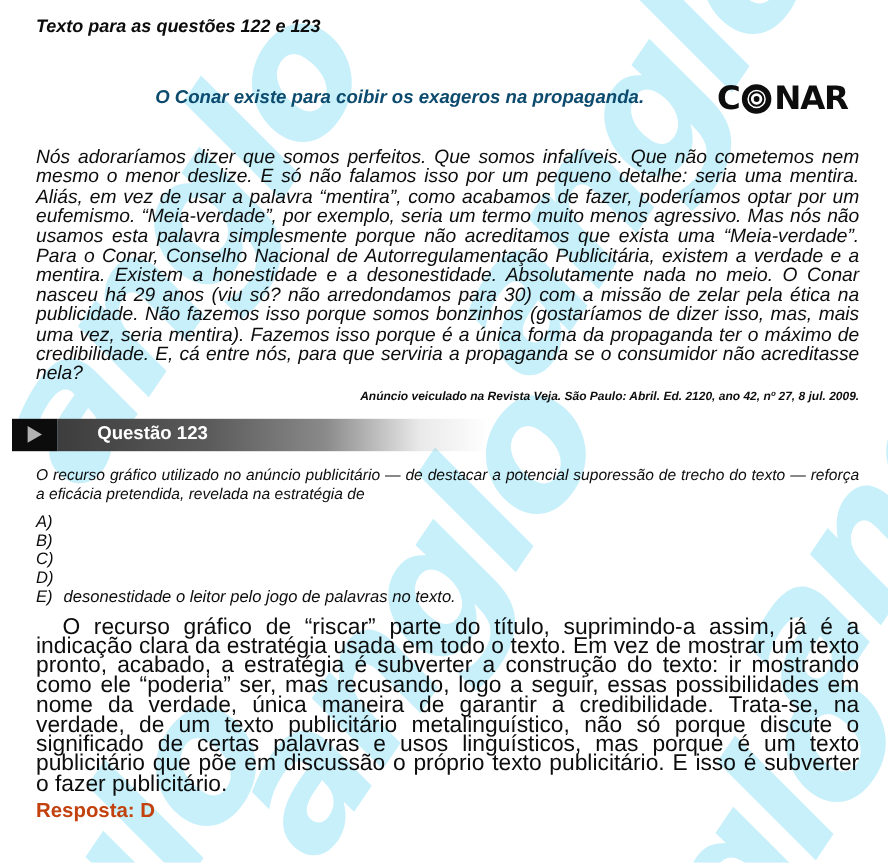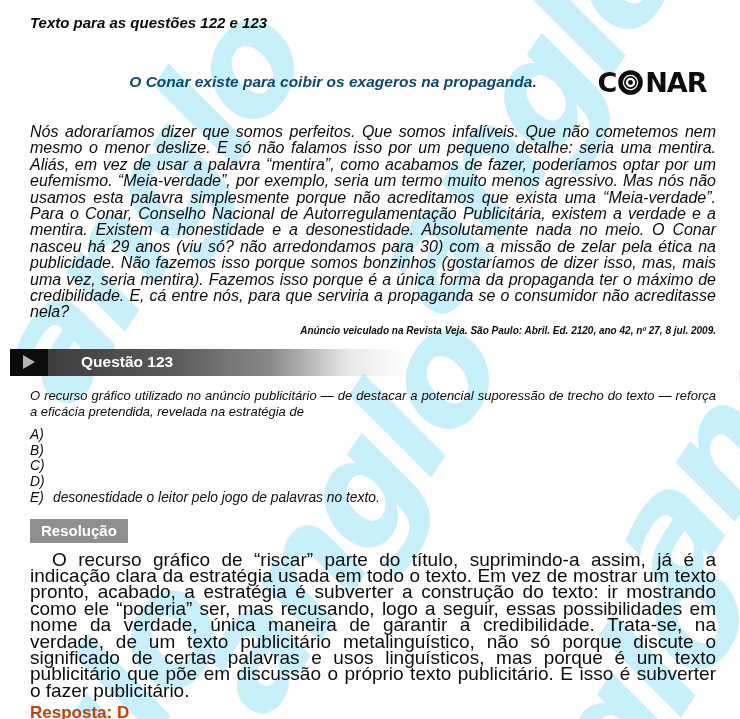--- a/index.html
+++ b/index.html
@@ -136,20 +136,17 @@
       </div>
       <div class="opt">
         <span class="opt-letter">D)</span>
       </div>
       <div class="opt">
         <span class="opt-letter">E)</span>
         <span>desonestidade o leitor pelo jogo de palavras no texto.</span>
       </div>
     </div>
 
-    <div>
-      <span class="resol-label">Resolução</span>
-    </div>
     <p class="resol-text">O recurso gráfico de “riscar” parte do título, suprimindo-a assim, já é a indicação clara da estratégia usada em todo o texto. Em vez de mostrar um texto pronto, acabado, a estratégia é subverter a construção do texto: ir mostrando como ele “poderia” ser, mas recusando, logo a seguir, essas possibilidades em nome da verdade, única maneira de garantir a credibilidade. Trata-se, na verdade, de um texto publicitário metalinguístico, não só porque discute o significado de certas palavras e usos linguísticos, mas porque é um texto publicitário que põe em discussão o próprio texto publicitário. E isso é subverter o fazer publicitário.</p>
     <div class="answer">Resposta: D</div>
 
   </div>
 </div>
 
 </body></html>

